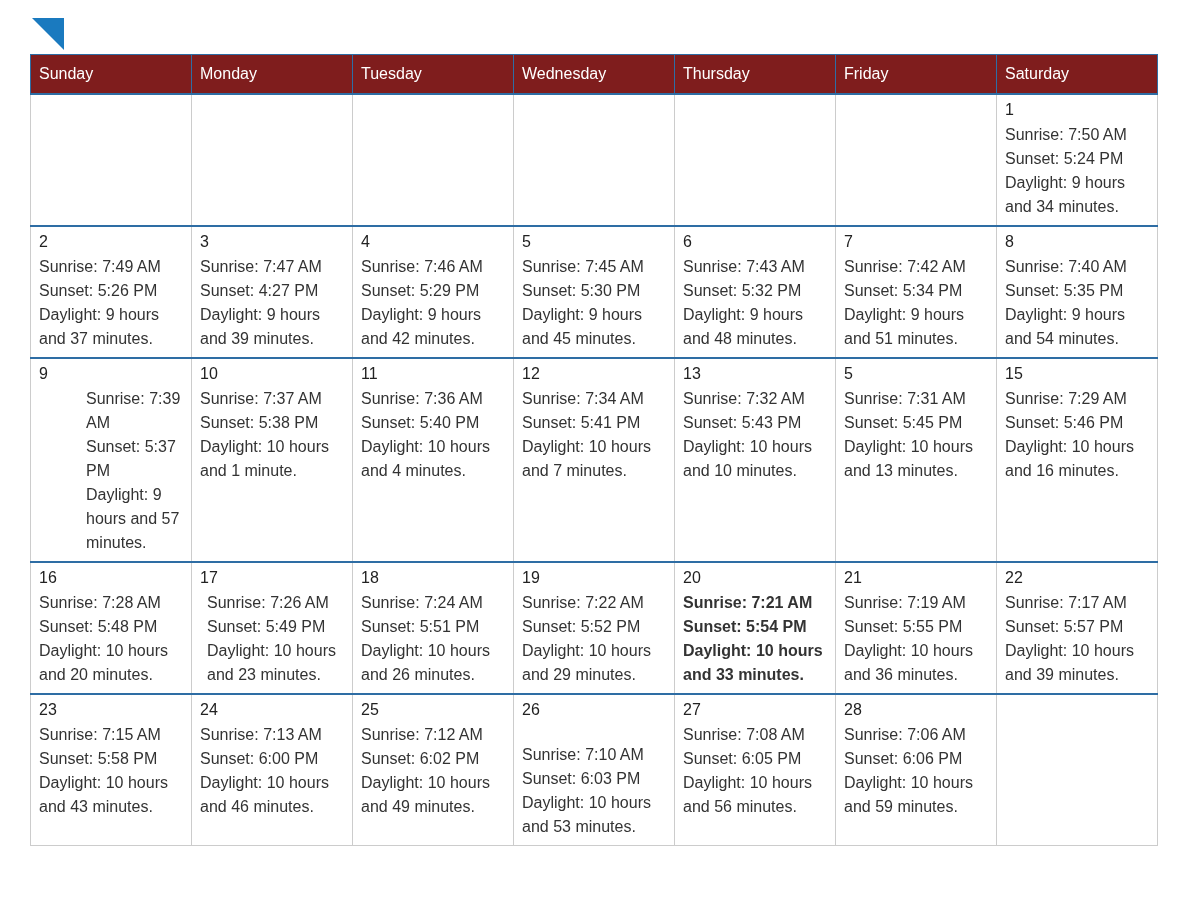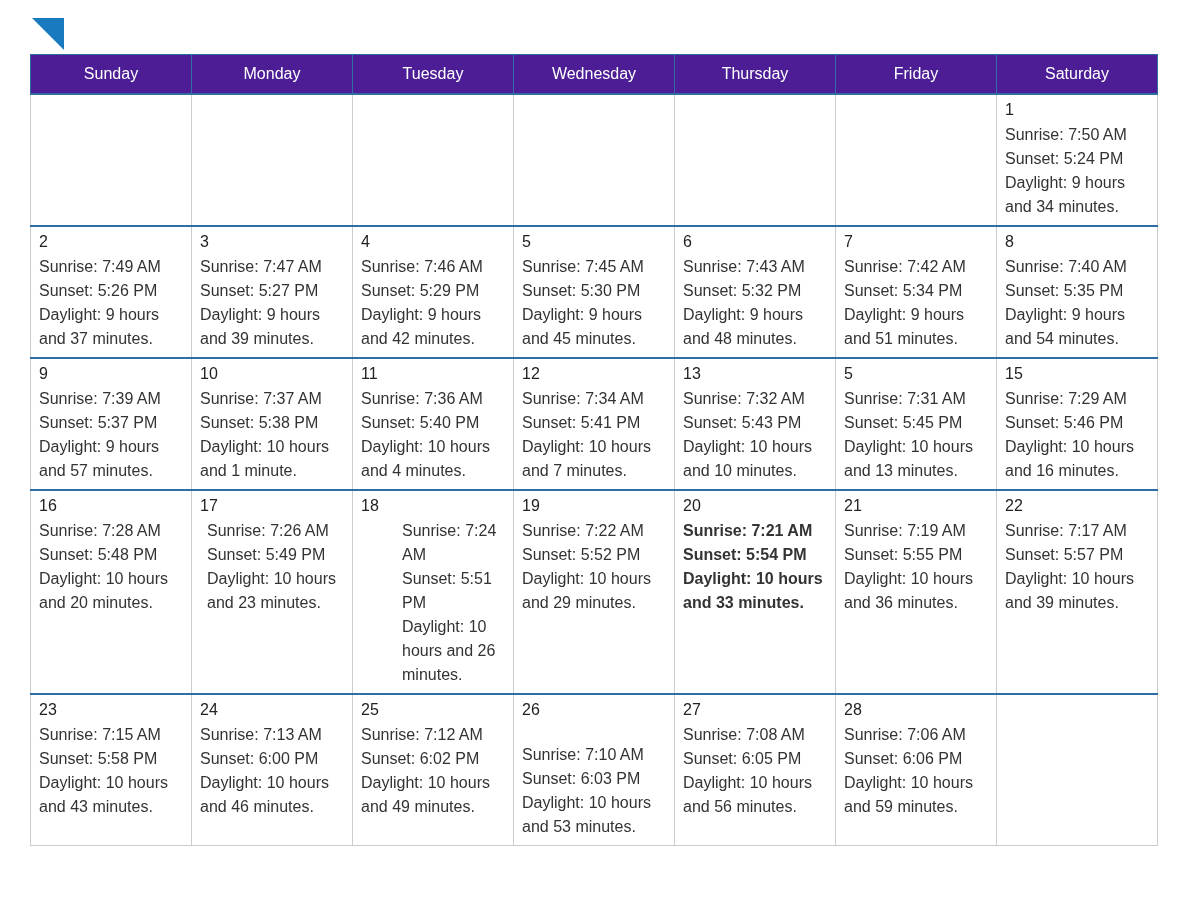--- a/index.html
+++ b/index.html
@@ -39,24 +39,24 @@
       font-size: 20px;
       color: #444;
       margin-top: 4px;
     }
     .calendar {
       width: 100%;
       border-collapse: collapse;
       margin-top: 10px;
     }
     .calendar th {
-      background-color: #4c1d95;
+      background-color: #7f1d1d;
       color: #fff;
       padding: 10px 8px;
-      text-align: center;
+      text-align: left;
       font-size: 16px;
       font-weight: normal;
       border: 1px solid #2e6da4;
     }
     .calendar td {
       border: 1px solid #ccc;
       vertical-align: top;
       padding: 6px 8px;
       width: calc(100% / 7);
       height: 120px;
@@ -130,21 +130,21 @@
       <tr class="week-row">
         <td>
           <div class="day-number">2</div>
           <div class="day-info" style="white-space: pre-line;">Sunrise: 7:49 AM
 Sunset: 5:26 PM
 Daylight: 9 hours and 37 minutes.</div>
         </td>
         <td>
           <div class="day-number">3</div>
           <div class="day-info" style="white-space: pre-line;">Sunrise: 7:47 AM
-Sunset: 5:27 PM
+Sunset: 4:27 PM
 Daylight: 9 hours and 39 minutes.</div>
         </td>
         <td>
           <div class="day-number">4</div>
           <div class="day-info" style="white-space: pre-line;">Sunrise: 7:46 AM
 Sunset: 5:29 PM
 Daylight: 9 hours and 42 minutes.</div>
         </td>
         <td>
           <div class="day-number">5</div>
@@ -167,21 +167,21 @@
         <td>
           <div class="day-number">8</div>
           <div class="day-info" style="white-space: pre-line;">Sunrise: 7:40 AM
 Sunset: 5:35 PM
 Daylight: 9 hours and 54 minutes.</div>
         </td>
       </tr>
       <tr class="week-row">
         <td>
           <div class="day-number">9</div>
-          <div class="day-info" style="white-space: pre-line;">Sunrise: 7:39 AM
+          <div class="day-info" style="white-space: pre-line; margin-left: 47px;">Sunrise: 7:39 AM
 Sunset: 5:37 PM
 Daylight: 9 hours and 57 minutes.</div>
         </td>
         <td>
           <div class="day-number">10</div>
           <div class="day-info" style="white-space: pre-line;">Sunrise: 7:37 AM
 Sunset: 5:38 PM
 Daylight: 10 hours and 1 minute.</div>
         </td>
         <td>
@@ -223,21 +223,21 @@
 Daylight: 10 hours and 20 minutes.</div>
         </td>
         <td>
           <div class="day-number">17</div>
           <div class="day-info" style="white-space: pre-line; margin-left: 7px;">Sunrise: 7:26 AM
 Sunset: 5:49 PM
 Daylight: 10 hours and 23 minutes.</div>
         </td>
         <td>
           <div class="day-number">18</div>
-          <div class="day-info" style="white-space: pre-line; margin-left: 41px;">Sunrise: 7:24 AM
+          <div class="day-info" style="white-space: pre-line;">Sunrise: 7:24 AM
 Sunset: 5:51 PM
 Daylight: 10 hours and 26 minutes.</div>
         </td>
         <td>
           <div class="day-number">19</div>
           <div class="day-info" style="white-space: pre-line;">Sunrise: 7:22 AM
 Sunset: 5:52 PM
 Daylight: 10 hours and 29 minutes.</div>
         </td>
         <td>

